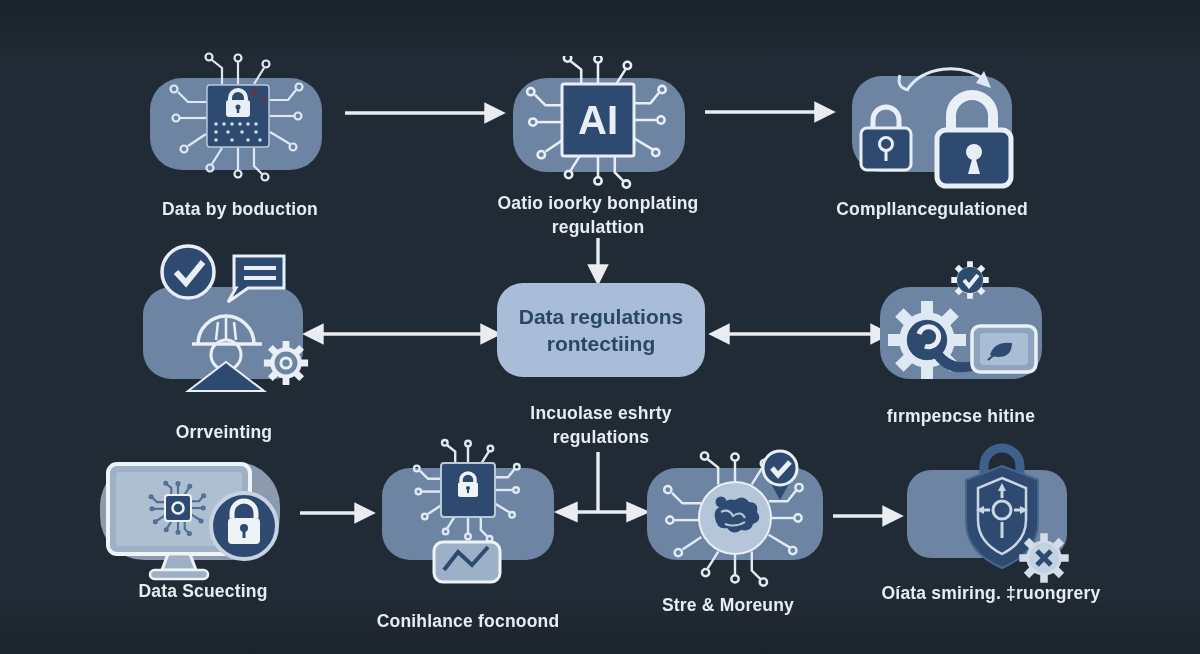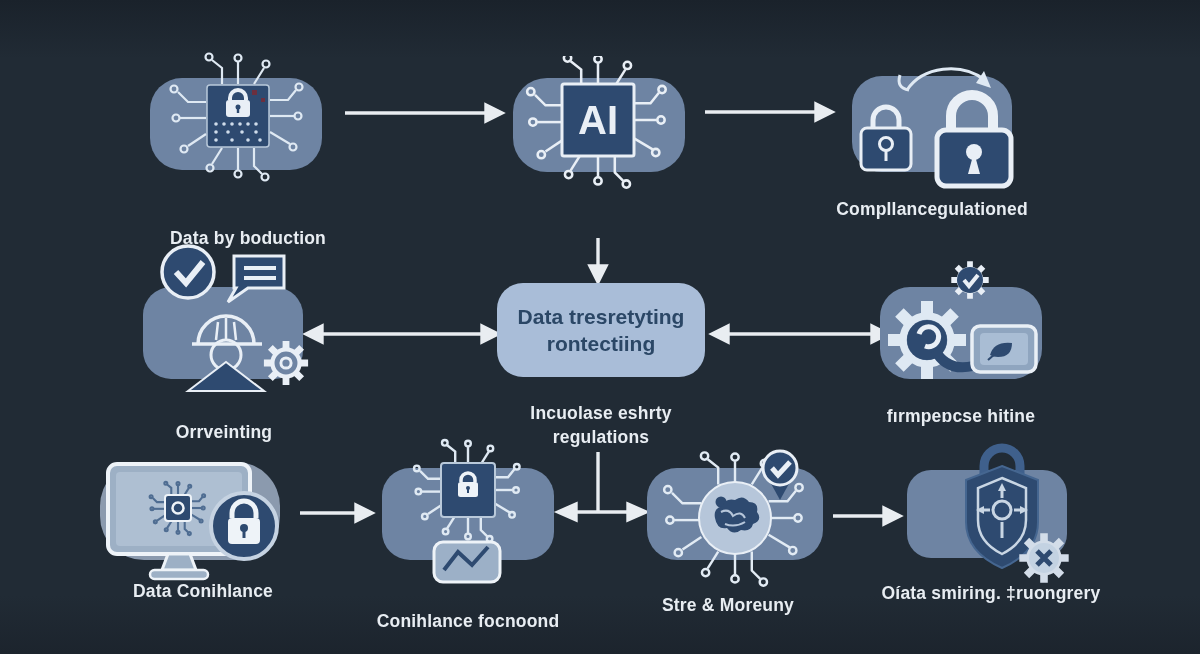--- a/index.html
+++ b/index.html
@@ -26,21 +26,21 @@
   #b-r1c2{left:513px;top:78px;width:172px;height:94px;border-radius:34px;}
   #b-r1c3{left:852px;top:76px;width:160px;height:96px;border-radius:30px;}
   #b-r2c1{left:143px;top:287px;width:160px;height:92px;border-radius:28px;}
   #b-r2c2{left:497px;top:283px;width:208px;height:94px;border-radius:26px;}
   #b-r2c3{left:880px;top:287px;width:162px;height:92px;border-radius:30px;}
   #b-r3c1{left:100px;top:462px;width:180px;height:98px;border-radius:44px;}
   #b-r3c2{left:382px;top:468px;width:172px;height:92px;border-radius:28px;}
   #b-r3c3{left:647px;top:468px;width:176px;height:92px;border-radius:30px;}
   #b-r3c4{left:907px;top:470px;width:160px;height:88px;border-radius:24px;}
   
-  #l-r1c1{left:156px;top:198px;width:184px;margin-top:29px;}
+  #l-r1c1{left:148px;top:198px;width:184px;}
   #l-r1c2{left:468px;top:192px;width:260px;}
   #l-r1c3{left:818px;top:198px;width:228px;}
   #l-r2c1{left:134px;top:421px;width:180px;}
   #l-r2c2{left:486px;top:402px;width:230px;}
   #l-r2c3{left:850px;top:405px;width:222px;}
   #l-r3c1{left:108px;top:580px;width:190px;}
   #l-r3c2{left:368px;top:590px;width:200px;margin-top:20px;}
   #l-r3c3{left:628px;top:594px;width:200px;}
   #l-r3c4{left:878px;top:582px;width:226px;}
   
@@ -170,20 +170,22 @@
   <div class="box" id="b-r1c2"></div>
   <svg class="icon" id="i-r1c2" width="186" height="134" viewBox="0 0 186 134">
     <g transform="translate(93,64)">
       <g transform="scale(1.05)">
           <use href="#traces" stroke="#e9eff6" stroke-width="2.4"></use>
         </g>
       <rect x="-36" y="-36" width="72" height="72" rx="2" fill="#2e4a70" stroke="#e9eff6" stroke-width="3"></rect>
       <text y="14" text-anchor="middle" font-size="40" font-weight="bold" fill="#e9eff6">AI</text>
     </g>
   </svg>
+  <div class="node-label" id="l-r1c2">Oatio ioorky bonplating
+regulattion</div>
 
   <div class="box" id="b-r1c3"></div>
   <svg class="icon" id="i-r1c3" width="180" height="140" viewBox="0 0 180 140">
     <g fill="none" stroke="#dfe9f3" stroke-width="3">
       <path d="M62,40 C78,16 116,12 140,30"></path>
       <path d="M64,40 q-13,-2 -9,-15"></path>
       <polygon points="146,38 131,33 139,21" fill="#dfe9f3" stroke="none"></polygon>
     </g>
     <g>
       <path d="M28,78 v-8 a13,13 0 0 1 26,0 v8" stroke="#e9eff6" stroke-width="5" fill="none"></path>
@@ -216,21 +218,21 @@
       <line x1="42" y1="102" x2="112" y2="102" stroke-width="3.5"></line>
       <path d="M68,80 L66,98 M76,76 V98 M84,80 L86,98" stroke-width="2.5"></path>
       <circle cx="76" cy="113" r="15" stroke-width="3"></circle>
       <path d="M38,149 L76,120 L114,149 Z" fill="#2e4a70" stroke-width="2"></path>
     </g>
     <use href="#gear" transform="translate(136,121) scale(0.85)" stroke="#e9eff6"></use>
   </svg>
   <div class="node-label" id="l-r2c1">Orrveinting</div>
 
   <div class="box light" id="b-r2c2">
-    <div class="box-text">Data tresretyting
+    <div class="box-text">Data regulations
 rontectiing</div>
   </div>
   <div class="node-label" id="l-r2c2">Incuolase eshrty
 regulations</div>
 
   <div class="box" id="b-r2c3"></div>
   <svg class="icon" id="i-r2c3" width="185" height="142" viewBox="0 0 185 142">
     <g transform="translate(98,32)">
       <use href="#gear" transform="scale(0.72)" stroke="#e9eff6"></use>
       <circle r="13" fill="#2e4a70"></circle>
@@ -265,21 +267,21 @@
       <rect x="58" y="120" width="58" height="9" rx="4.5" fill="#9db0c5" stroke="#eef3f8" stroke-width="2.5"></rect>
     </g>
     <g>
       <circle cx="152" cy="76" r="33" fill="#2e4a70" stroke="#c6d3e2" stroke-width="4"></circle>
       <path d="M140,68 v-5 a12,12 0 0 1 24,0 v5" stroke="#eef3f8" stroke-width="5" fill="none"></path>
       <rect x="136" y="68" width="32" height="26" rx="4" fill="#eef3f8"></rect>
       <circle cx="152" cy="78" r="4" fill="#2e4a70"></circle>
         <rect x="150.5" y="80" width="3" height="8" fill="#2e4a70"></rect>
     </g>
   </svg>
-  <div class="node-label" id="l-r3c1">Data Conihlance</div>
+  <div class="node-label" id="l-r3c1">Data Scuecting</div>
 
   <div class="box" id="b-r3c2"></div>
   <svg class="icon" id="i-r3c2" width="180" height="150" viewBox="0 0 180 150">
     <g transform="translate(90,52)">
       <use href="#traces" transform="scale(0.8)" stroke="#dfe9f3" stroke-width="3"></use>
       <rect x="-27" y="-27" width="54" height="54" rx="3" fill="#2e4a70" stroke="#b9c9da" stroke-width="2"></rect>
       <path d="M-7,-8 v-2 a7,7 0 0 1 14,0 v2" stroke="#eef3f8" stroke-width="3.5" fill="none"></path>
       <rect x="-10" y="-8" width="20" height="15" rx="2.5" fill="#eef3f8"></rect>
       <circle cy="-2" r="2" fill="#2e4a70"></circle>
         <rect x="-1" y="-1" width="2" height="4" fill="#2e4a70"></rect>

